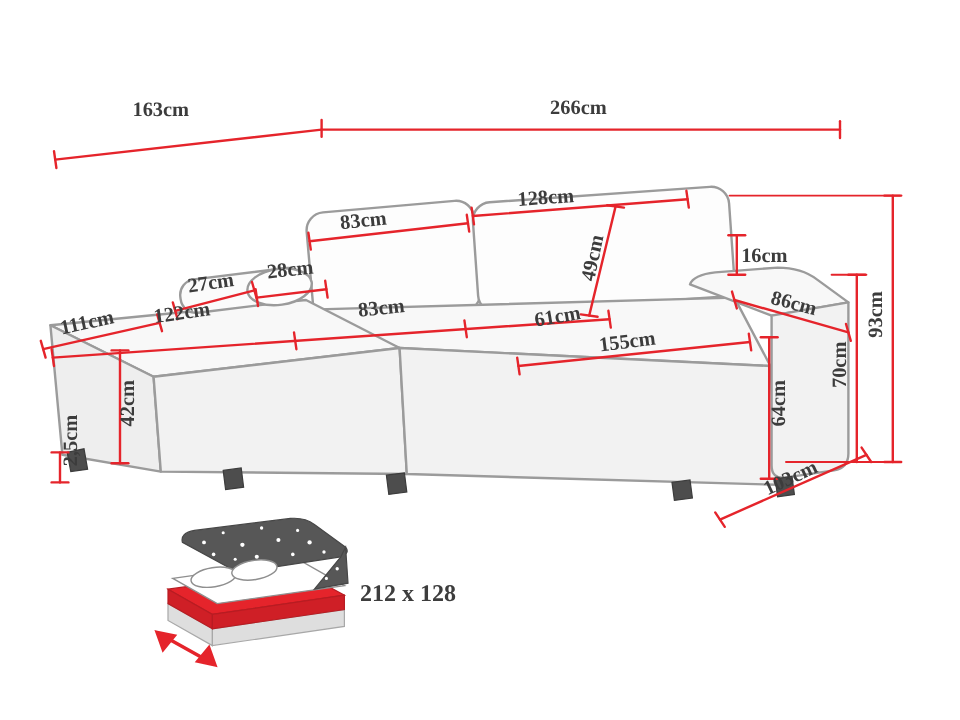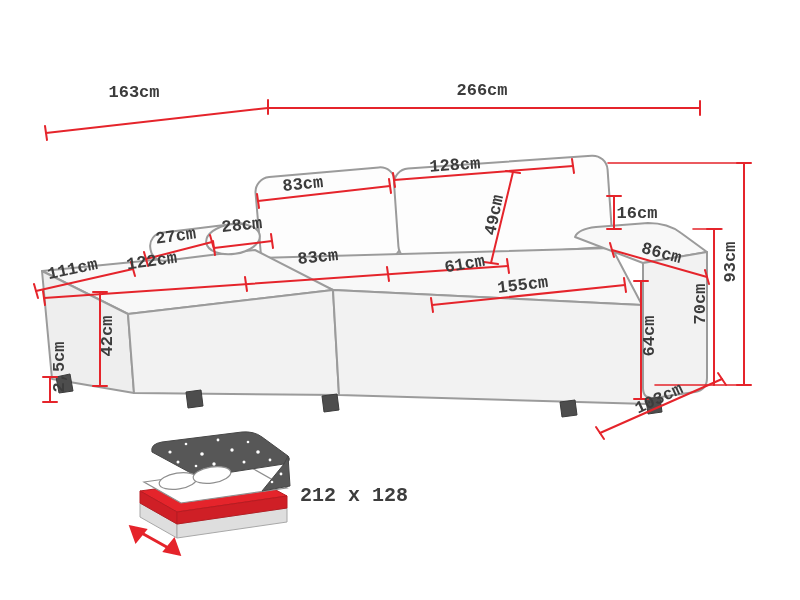--- a/index.html
+++ b/index.html
@@ -1,17 +1,17 @@
 <!DOCTYPE html>
 <html><head>
 <meta charset="utf-8">
 <style>
   html,body{margin:0;padding:0;background:#ffffff;}
   .canvas{position:relative;width:800px;height:600px;background:#ffffff;overflow:hidden;
-          font-family:Liberation Mono, monospace;}
+          font-family:Liberation Serif, serif;}
   svg{position:absolute;left:0;top:0;}
   .outline{fill:#fbfbfb;stroke:#9b9b9b;stroke-width:2;stroke-linejoin:round;stroke-linecap:round;}
   .face-a{fill:#f8f8f8;}
   .face-b{fill:#f2f2f2;}
   .face-c{fill:#eeeeee;}
   .cushion{fill:#fdfdfd;}
   .leg{fill:#4d4d4d;stroke:#3c3c3c;stroke-width:1;}
   .dim{stroke:#e5242b;stroke-width:2;stroke-linecap:round;fill:none;}
   .dim-thin{stroke:#e5242b;stroke-width:1.6;stroke-linecap:round;fill:none;}
   .dim-label{font-weight:bold;font-size:17px;fill:#3c3c3c;}

